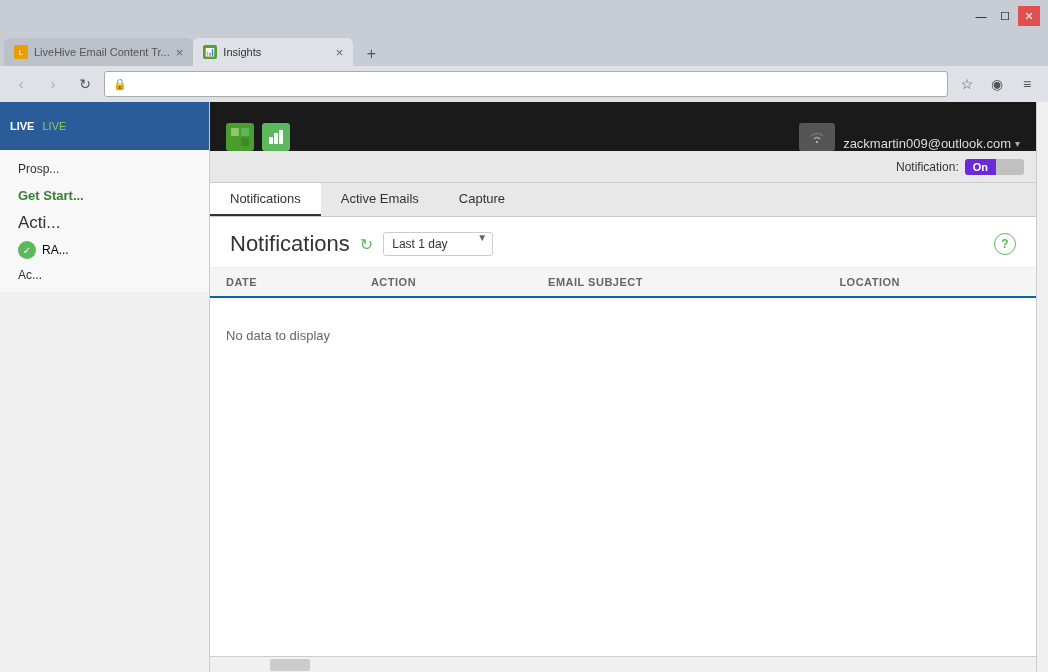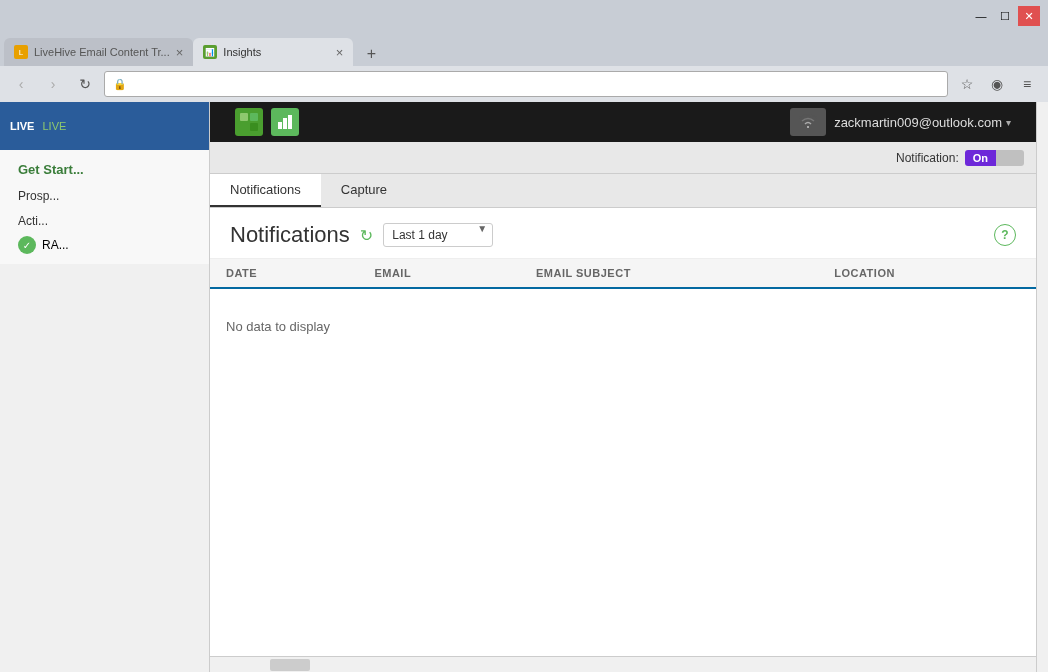--- a/index.html
+++ b/index.html
@@ -43,21 +43,21 @@
     
     .left-panel { width: 210px; background: #f0f0f0; border-right: 1px solid #ccc; overflow: hidden; position: relative; }
     .panel-logo { background: #2a5c9a; height: 48px; display: flex; align-items: center; padding: 0 10px; gap: 8px; }
     .panel-item { padding: 6px 10px; font-size: 12px; color: #333; }
     .panel-video { width: 110px; height: 75px; background: #222; border-radius: 3px; overflow: hidden; position: relative; margin: 6px 0; }
 
     
     .right-panel { flex: 1; background: white; display: flex; flex-direction: column; overflow: hidden; }
 
     
-    .app-header { background: #1a1a1a; height: 40px; display: flex; align-items: center; padding: 0 25px; gap: 8px; }
+    .app-header { background: #1a1a1a; height: 49px; display: flex; align-items: flex-end; padding: 0 16px; gap: 8px; }
     .app-logo { width: 28px; height: 28px; background: #4a9e2f; border-radius: 3px; display: flex; align-items: center; justify-content: center; }
     .header-bar-icon { width: 28px; height: 28px; background: #5cb85c; border-radius: 3px; display: flex; align-items: center; justify-content: center; color: white; font-size: 14px; }
     .header-spacer { flex: 1; }
     .wifi-icon-area { width: 36px; height: 28px; background: #555; border-radius: 3px; display: flex; align-items: center; justify-content: center; color: #aaa; font-size: 13px; }
     .user-info { color: #ddd; font-size: 13px; display: flex; align-items: center; gap: 4px; cursor: pointer; }
     .user-dropdown { color: #aaa; font-size: 10px; }
 
     
     .notif-toggle-bar { background: #e8e8e8; height: 32px; display: flex; align-items: center; padding: 0 12px; gap: 0; border-bottom: 1px solid #ccc; }
     .notif-toggle-label { font-size: 12px; color: #333; margin-left: auto; }
@@ -145,28 +145,31 @@
   </div>
 
   <div class="main-content">
 
     <div class="left-panel">
       <div class="panel-logo">
         <span style="color:white;font-size:11px;font-weight:bold;">LIVE</span>
         <span style="color:#8ec86e;font-size:11px;">LIVE</span>
       </div>
       <div style="padding:6px 8px;background:#f8f8f8;">
+        <div class="panel-item">Prosp...</div>
         <div class="panel-item" style="color:#3a7d3a;font-weight:bold;font-size:13px;">Get Start...</div>
-        <div class="panel-item">Prosp...</div>
         <div style="padding:4px 10px;">
-          <span style="font-size:12px;color:#333;">Acti...</span>
+          <span style="font-size:17px;color:#333;">Acti...</span>
         </div>
         <div style="padding:4px 10px;display:flex;align-items:center;gap:6px;">
           <div style="width:18px;height:18px;background:#5cb85c;border-radius:50%;display:flex;align-items:center;justify-content:center;color:white;font-size:10px;">✓</div>
           <span style="font-size:12px;">RA...</span>
+        </div>
+        <div style="padding:4px 10px;">
+          <span style="font-size:12px;color:#333;">Ac...</span>
         </div>
       </div>
 
     </div>
 
     <div class="right-panel">
 
       <div class="app-header">
         <div class="app-logo">
           <svg width="22" height="22" viewBox="0 0 22 22">
@@ -201,20 +204,21 @@
       <div class="notif-toggle-bar">
         <span class="notif-toggle-label">Notification:</span>
         <div class="toggle-switch">
           <div class="toggle-on">On</div>
           <div class="toggle-off" style="width:28px;">&nbsp;</div>
         </div>
       </div>
 
       <div class="tab-nav">
         <div class="tab-item active">Notifications</div>
+        <div class="tab-item">Active Emails</div>
         <div class="tab-item">Capture</div>
       </div>
 
       <div class="content-area">
 
         <div class="content-header">
           <span class="content-title">Notifications</span>
           <span class="refresh-btn">↻</span>
           <div class="select-wrapper date-filter">
             <select class="date-select">
@@ -226,21 +230,21 @@
             <span class="select-arrow">▼</span>
           </div>
           <div class="help-btn">?</div>
         </div>
 
         <div class="table-container">
           <table class="data-table">
             <thead class="table-header">
               <tr>
                 <th>DATE</th>
-                <th>EMAIL</th>
+                <th>ACTION</th>
                 <th>EMAIL SUBJECT</th>
                 <th>LOCATION</th>
               </tr>
             </thead>
             <tbody>
               <tr>
                 <td colspan="4" class="no-data">No data to display</td>
               </tr>
             </tbody>
           </table>

